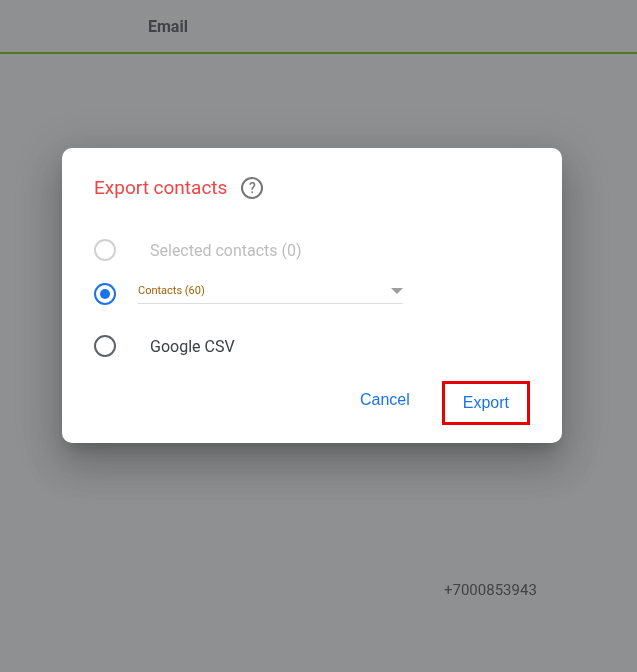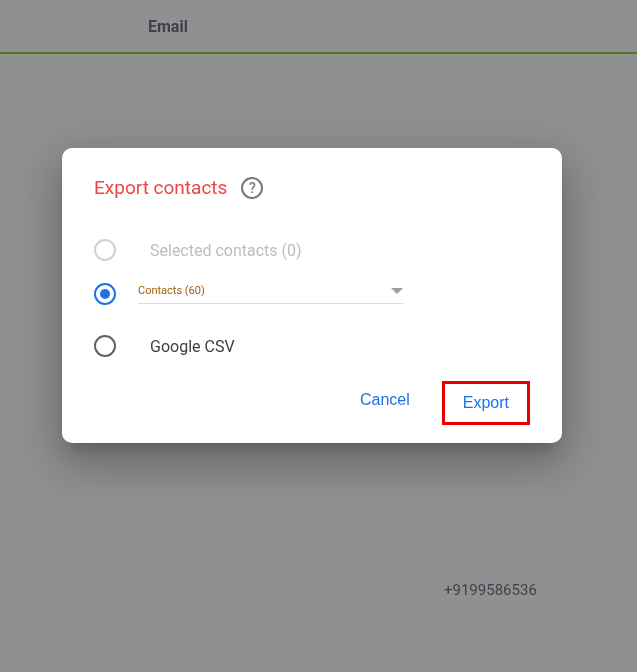--- a/index.html
+++ b/index.html
@@ -152,21 +152,21 @@
     .format-group { margin-bottom: 8px; }
   </style>
 </head>
 <body>
 
 <div class="background">
   <div class="header">
     <span class="header-email">Email</span>
   </div>
   <div class="phone-list">
-    <div style="margin-top:420px">+9199586536</div>
+    <div style="margin-top:420px">+7000853943</div>
   </div>
 </div>
 
 <div class="overlay"></div>
 
 <div class="dialog">
   <div class="dialog-title-row">
     <div class="dialog-title">Export contacts</div>
     <div class="help-icon">?</div>
   </div>

